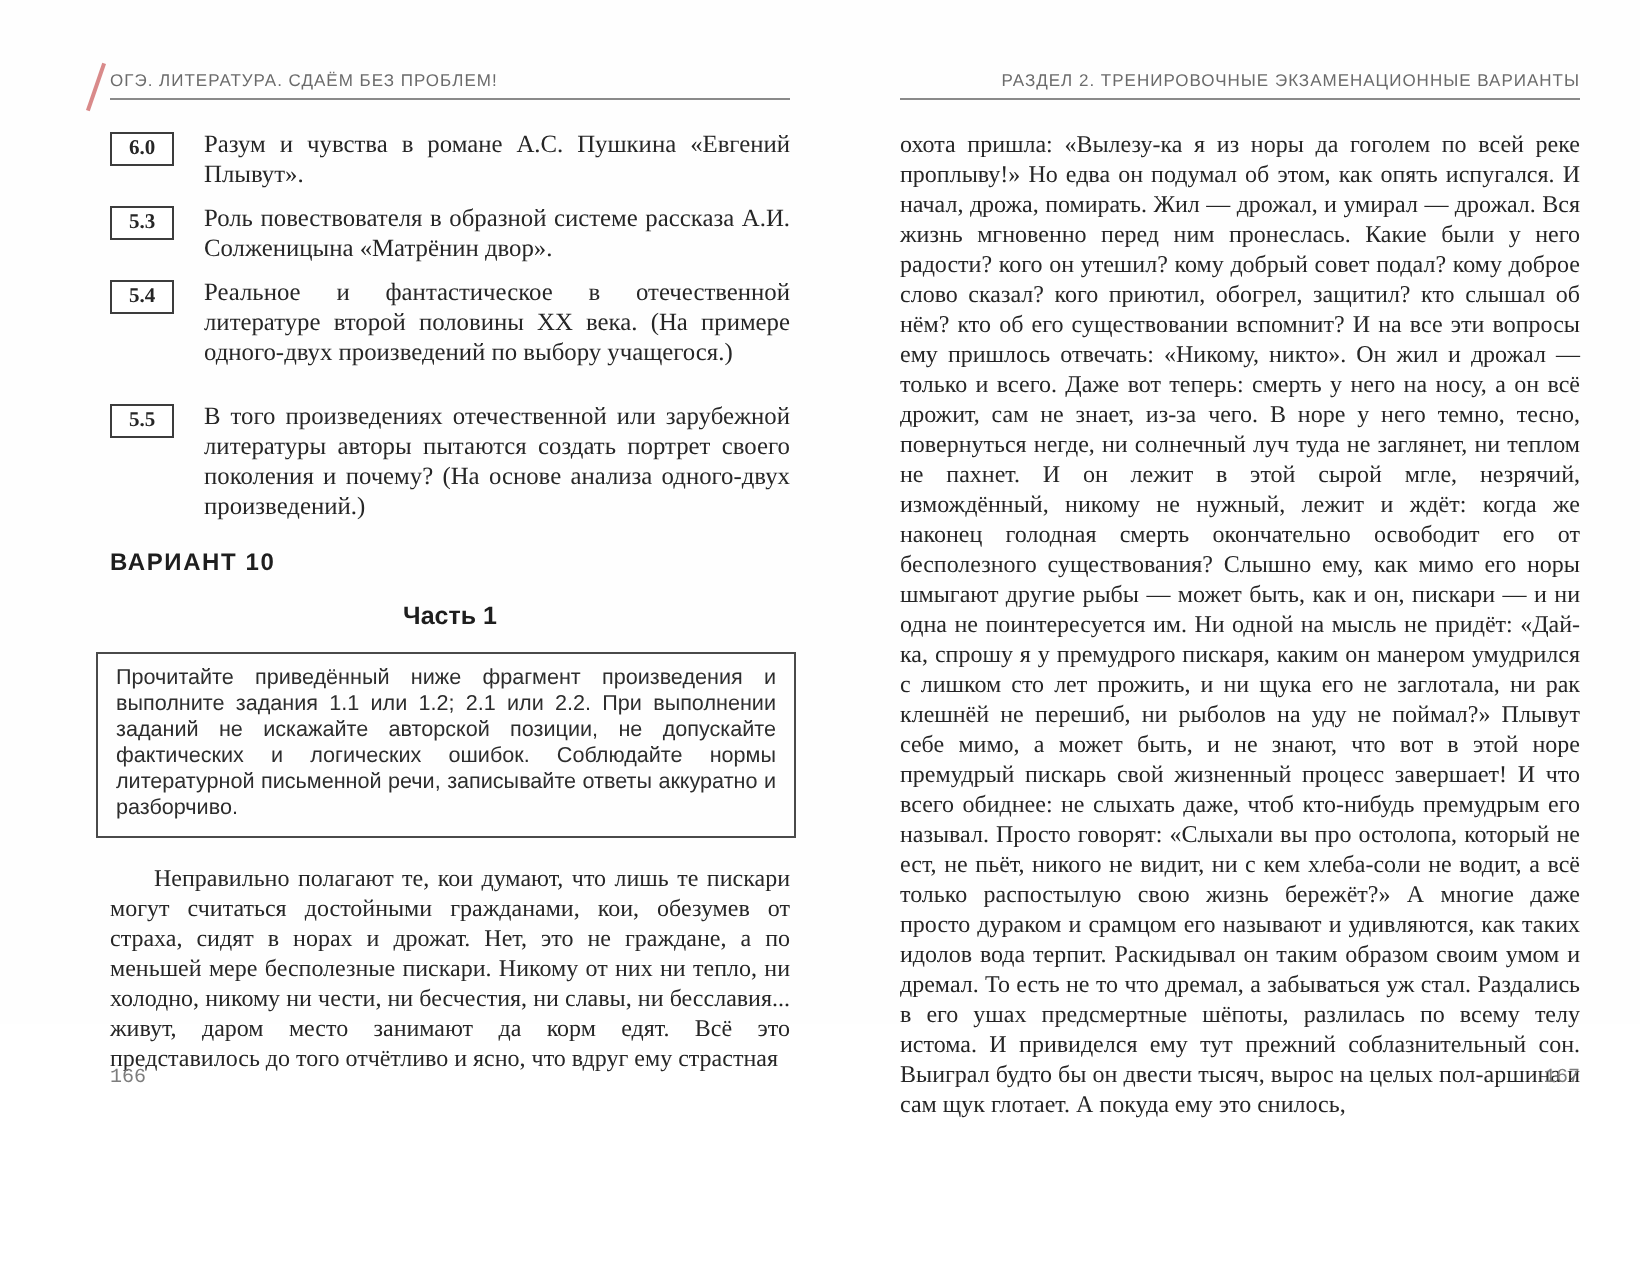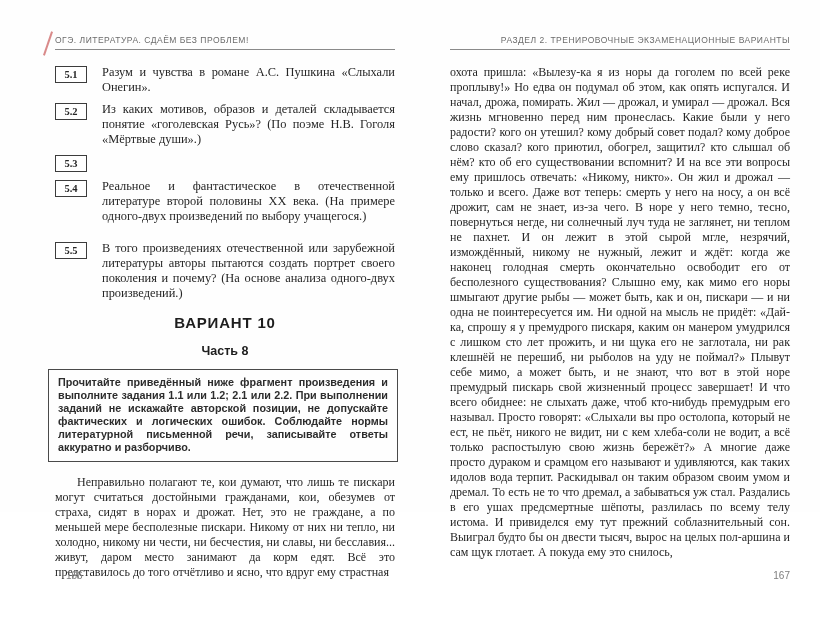--- a/index.html
+++ b/index.html
@@ -60,23 +60,22 @@
     background: #fff;
   }
   .task-text {
     flex: 1 1 auto;
     font-size: 12.4px;
     line-height: 15px;
     text-align: justify;
   }
   .variant-title {
     margin: 13px 0 0 0;
-    text-align: center;
     font-family: "Liberation Sans", "DejaVu Sans", sans-serif;
-    font-size: 15px;
+    font-size: 12px;
     font-weight: bold;
     letter-spacing: 0.8px;
     color: #1e1e1e;
   }
   .part-title {
     margin: 13px 0 0 0;
     text-align: center;
     font-family: "Liberation Sans", "DejaVu Sans", sans-serif;
     font-size: 12.5px;
     font-weight: bold;
@@ -86,76 +85,71 @@
     margin-top: 11px;
     margin-left: -7px;
     margin-right: -3px;
     border: 1px solid #4a4a4a;
     padding: 6px 9px 7px 9px;
     font-family: "Liberation Sans", "DejaVu Sans", sans-serif;
     font-size: 10.8px;
     line-height: 13px;
     text-align: justify;
     color: #2d2d2d;
-    font-weight: bold;
   }
   .body-text {
     margin: 13px 0 0 0;
     font-size: 12px;
     line-height: 15px;
     text-align: justify;
     hyphens: auto;
   }
   .body-text.indent-first { text-indent: 22px; }
   .page-right .body-text { margin-top: 15px; }
   .page-num {
     position: absolute;
-    top: 535px;
-    font-family: Liberation Sans, sans-serif;
+    top: 499px;
+    font-family: Liberation Mono, monospace;
     font-size: 10px;
     color: #7d7d7d;
-    margin-left: 11px;
   }
   .page-num.left  { left: 0; }
   .page-num.right { right: 0; }
 </style>
 </head>
 <body>
 
 <div class="sheet">
 
   <div class="corner-mark"></div>
 
   <div class="page page-left">
     <div class="running-head left">ОГЭ. ЛИТЕРАТУРА. СДАЁМ БЕЗ ПРОБЛЕМ!</div>
 
     <div class="tasks">
       <div class="task">
-        <div class="task-num">5.1</div>
-        <div class="task-text">Разум и чувства в романе А.С. Пушкина «Слыхали Онегин».</div>
-      </div>
-      <div class="task">
-        <div class="task-num">5.2</div>
-        <div class="task-text">Из каких мотивов, образов и деталей складывается понятие «гоголевская Русь»? (По поэме Н.В. Гоголя «Мёртвые души».)</div>
+        <div class="task-num">6.0</div>
+        <div class="task-text">Разум и чувства в романе А.С. Пушкина «Евгений Плывут».</div>
       </div>
       <div class="task">
         <div class="task-num">5.3</div>
+        <div class="task-text">Роль повествователя в образной системе рассказа А.И. Солженицына «Матрёнин двор».</div>
       </div>
       <div class="task">
         <div class="task-num">5.4</div>
         <div class="task-text">Реальное и фантастическое в отечественной литературе второй половины XX века. (На примере одного-двух произведений по выбору учащегося.)</div>
       </div>
       <div class="task">
         <div class="task-num">5.5</div>
         <div class="task-text">В того произведениях отечественной или зарубежной литературы авторы пытаются создать портрет своего поколения и почему? (На основе анализа одного-двух произведений.)</div>
       </div>
     </div>
 
     <div class="variant-title">ВАРИАНТ 10</div>
-    <div class="part-title">Часть 8</div>
+    <div class="part-title">Часть 1</div>
 
     <div class="instruction-box">Прочитайте приведённый ниже фрагмент произведения и выполните задания 1.1 или 1.2; 2.1 или 2.2. При выполнении заданий не искажайте авторской позиции, не допускайте фактических и логических ошибок. Соблюдайте нормы литературной письменной речи, записывайте ответы аккуратно и разборчиво.</div>
 
     <p class="body-text indent-first">Неправильно полагают те, кои думают, что лишь те пискари могут считаться достойными гражданами, кои, обезумев от страха, сидят в норах и дрожат. Нет, это не граждане, а по меньшей мере бесполезные пискари. Никому от них ни тепло, ни холодно, никому ни чести, ни бесчестия, ни славы, ни бесславия... живут, даром место занимают да корм едят. Всё это представилось до того отчётливо и ясно, что вдруг ему страстная</p>
 
     <div class="page-num left">166</div>
   </div>
 
   <div class="page page-right">
     <div class="running-head right">РАЗДЕЛ 2. ТРЕНИРОВОЧНЫЕ ЭКЗАМЕНАЦИОННЫЕ ВАРИАНТЫ</div>

